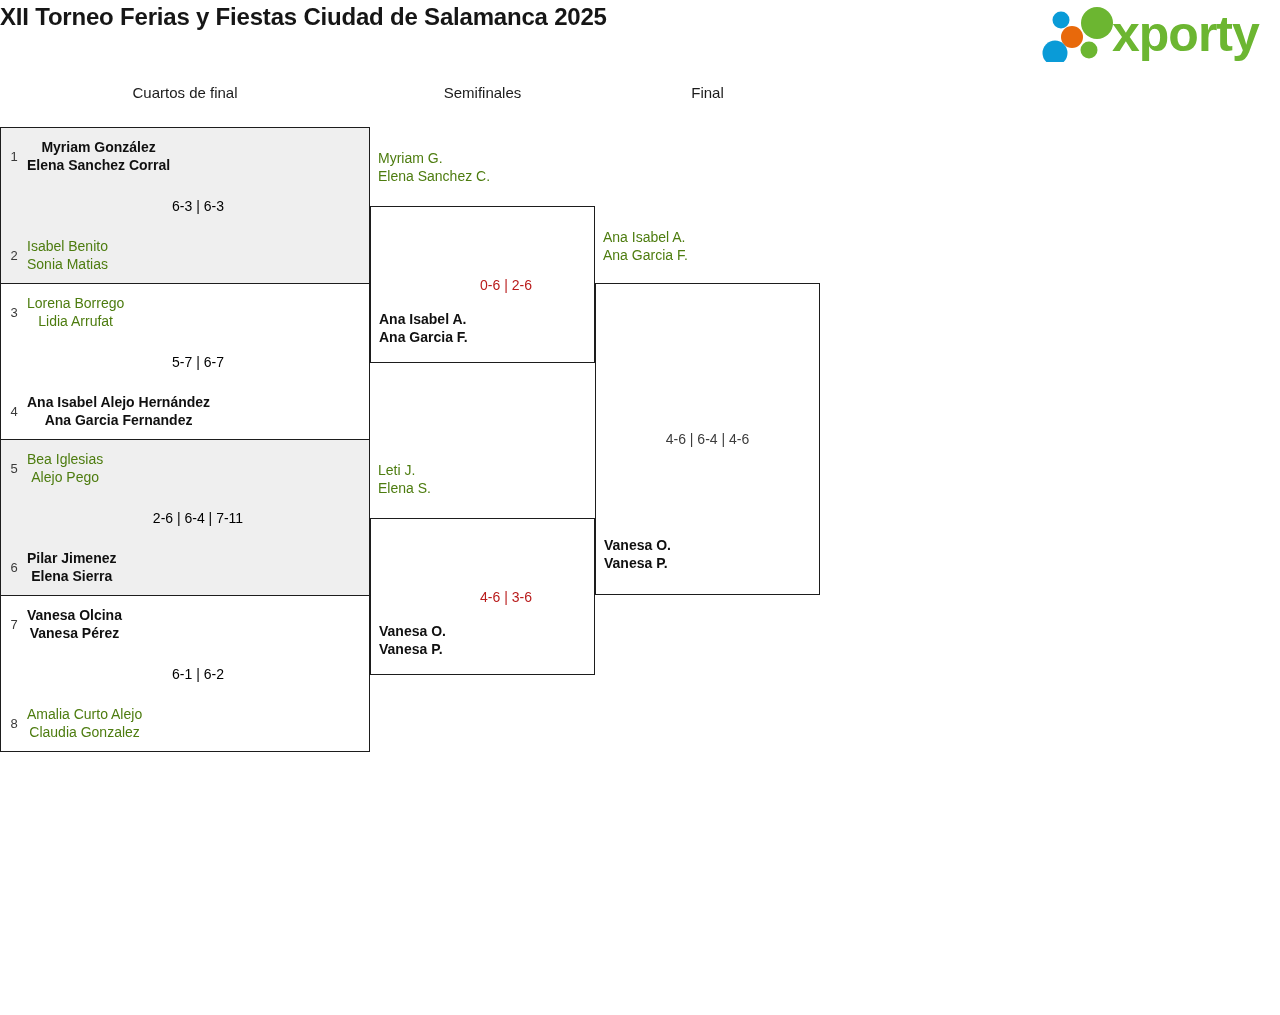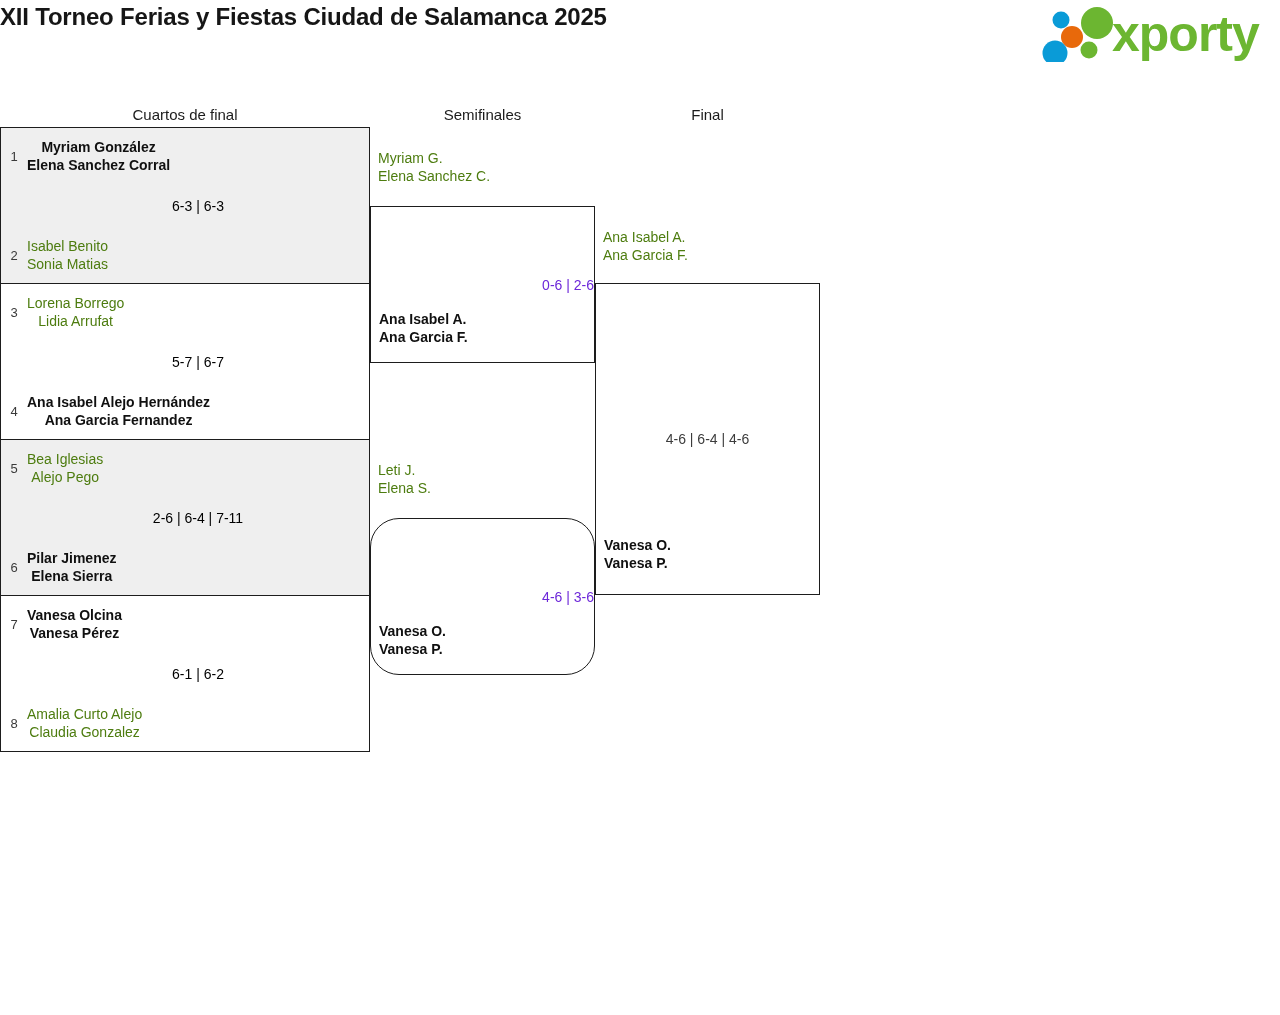--- a/index.html
+++ b/index.html
@@ -33,21 +33,21 @@
   #logo {
     position: absolute;
     right: 6px; top: 4px;
     width: 232px; height: 58px;
   }
   #logo svg { display: block; }
 
   
   #round-headers {
     position: absolute;
-    left: 0; top: 106px;
+    left: 0; top: 84px;
     width: 1156px; height: 26px; padding-left: 28px;
   }
   .round-header {
     position: absolute;
     top: 0;
     font-size: 15px;
     font-weight: normal;
     color: #1b1b1b;
     text-align: center;
     white-space: nowrap;
@@ -118,23 +118,23 @@
     position: absolute;
     left: 8px; right: 6px;
     font-size: 14px;
     line-height: 18px;
   }
   .sf .score {
     position: absolute;
     left: 0; right: 0;
     top: 50%;
     transform: translateY(-50%);
-    text-align: right;
-    font-size: 14px;
-    color: #6d28d9;
+    text-align: center;
+    font-size: 14px;
+    color: #b91c1c;
     white-space: nowrap;
     margin-left: 47px;
   }
 
   
   .fn {
     left: 595px;
     width: 225px;
   }
   .fn .team {
@@ -277,21 +277,21 @@
       <span>Ana Isabel A.</span><br>
       <span>Ana Garcia F.</span>
     </div>
   </div>
 
   <div class="feed loser" style="left:378px; top:334px;">
     <span>Leti J.</span><br>
     <span>Elena S.</span>
   </div>
 
-  <div class="match sf" style="top:391px; height:157px;border-radius:29px;">
+  <div class="match sf" style="top:391px; height:157px;">
     <div class="score">4-6 | 3-6</div>
     <div class="team winner" style="bottom:16px;">
       <span>Vanesa O.</span><br>
       <span>Vanesa P.</span>
     </div>
   </div>
 
   <div class="feed loser" style="left:603px; top:101px;">
     <span>Ana Isabel A.</span><br>
     <span>Ana Garcia F.</span>

